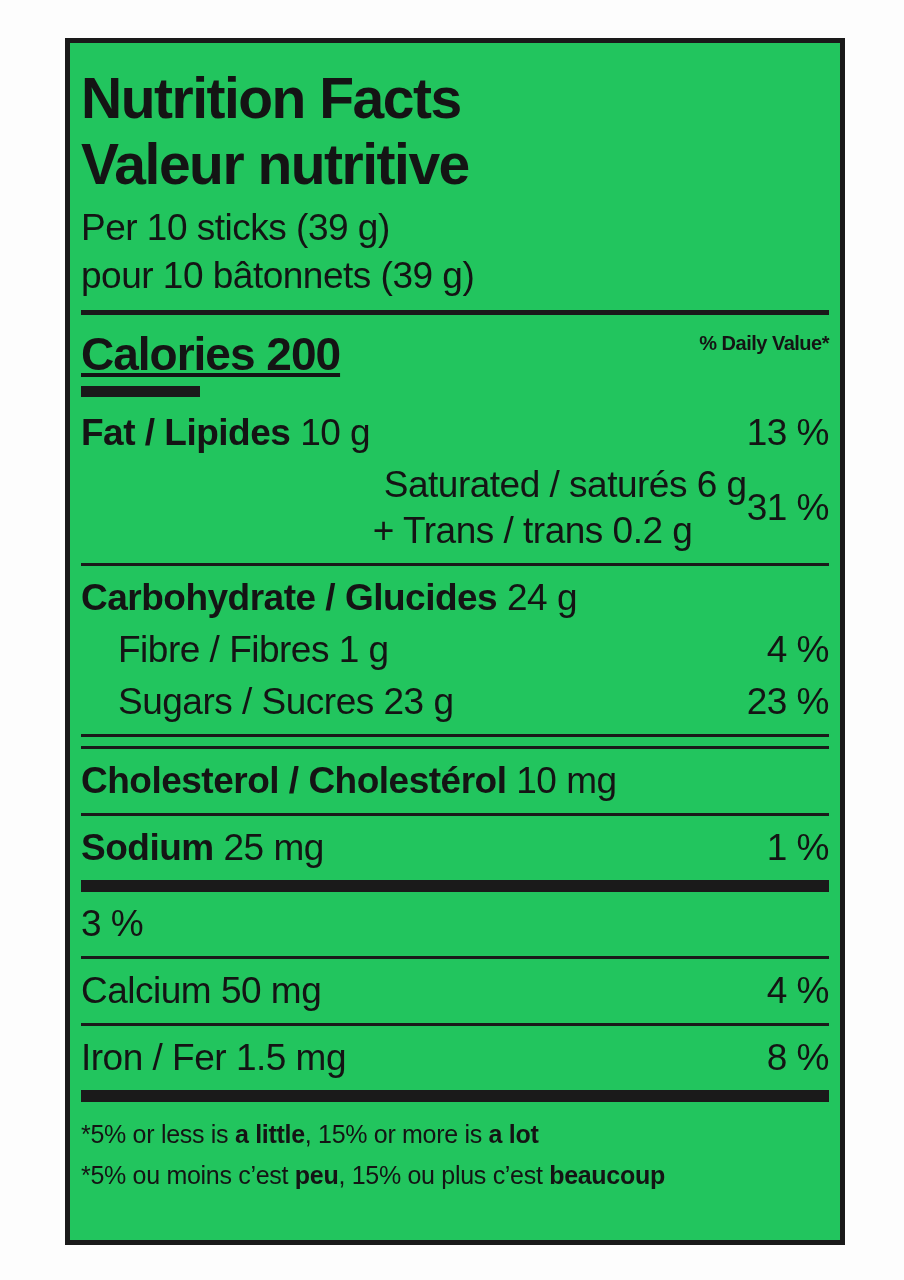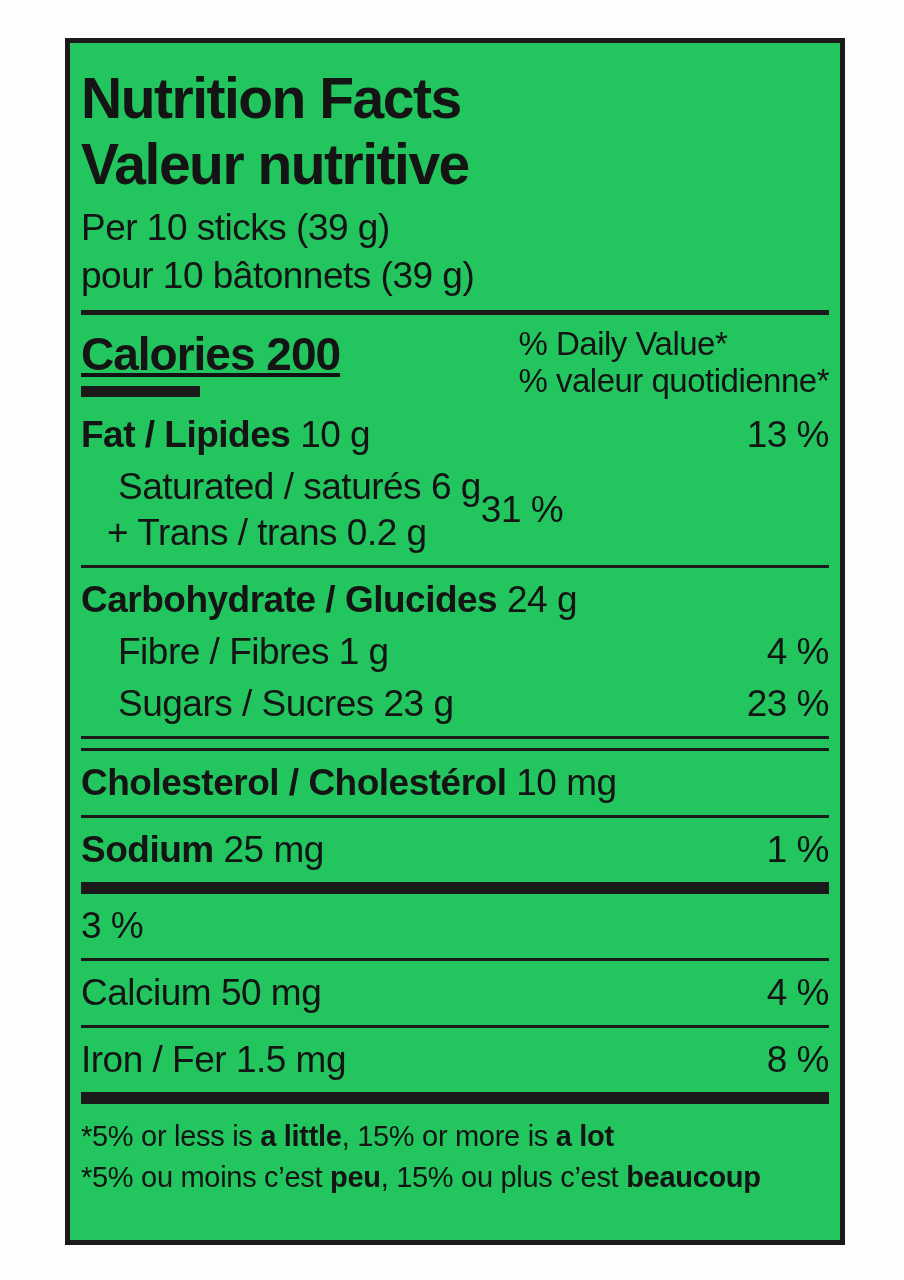--- a/index.html
+++ b/index.html
@@ -61,22 +61,23 @@
   }
   .calories-line {
     font-size: 46px;
     font-weight: 700;
     letter-spacing: -1px;
     line-height: 58px;
     white-space: nowrap;
     text-decoration: underline;
   }
   .dv-header {
-    font-size: 33px;
-    font-weight: 400;
+    font-size: 20px;
+    font-weight: 700;
+    text-align: right;
     line-height: 37px;
     letter-spacing: -0.5px;
     white-space: nowrap;
   }
   .half-bar {
     width: 46%;
     height: 11px;
     background: #1a1a1a;
     margin-top: 3px;
   }
@@ -88,34 +89,34 @@
     line-height: 46px;
     letter-spacing: -0.5px;
     margin: 6px 0;
     white-space: nowrap;
   }
   .row-fat { margin-top: 13px; gap: 36px; }
   .b { font-weight: 700; }
   .indent { padding-left: 37px; }
   .sat-group {
     display: flex;
-    justify-content: flex-start;
+    justify-content: flex-end;
     align-items: center;
     font-size: 37px;
     line-height: 46px;
     letter-spacing: -0.5px;
     margin: 2px 0 4px 0;
     white-space: nowrap;
   }
   .sat-lines div { padding-left: 37px; }
   .sat-lines .trans-line { padding-left: 26px; }
   .dv-val { text-align: right; }
   .footnotes { margin-top: 12px; }
   .foot {
-    font-size: 29px;
+    font-size: 25px;
     line-height: 41px;
     letter-spacing: -0.3px;
     white-space: nowrap;
   }
 </style>
 </head>
 <body>
 
 <div class="nf-box">
 
@@ -127,21 +128,20 @@
 
   <div class="rule-medium"></div>
 
   <div class="calories-block">
     <div>
       <div class="calories-line">Calories 200</div>
       <div class="half-bar"></div>
     </div>
     <div class="dv-header">
       <div>% Daily Value*</div>
-      <div>% valeur quotidienne*</div>
     </div>
   </div>
 
   <div class="row row-fat">
     <span><span class="b">Fat / Lipides</span> <span>10 g</span></span>
     <span class="dv-val">13 %</span>
   </div>
 
   <div class="sat-group">
     <div class="sat-lines">

